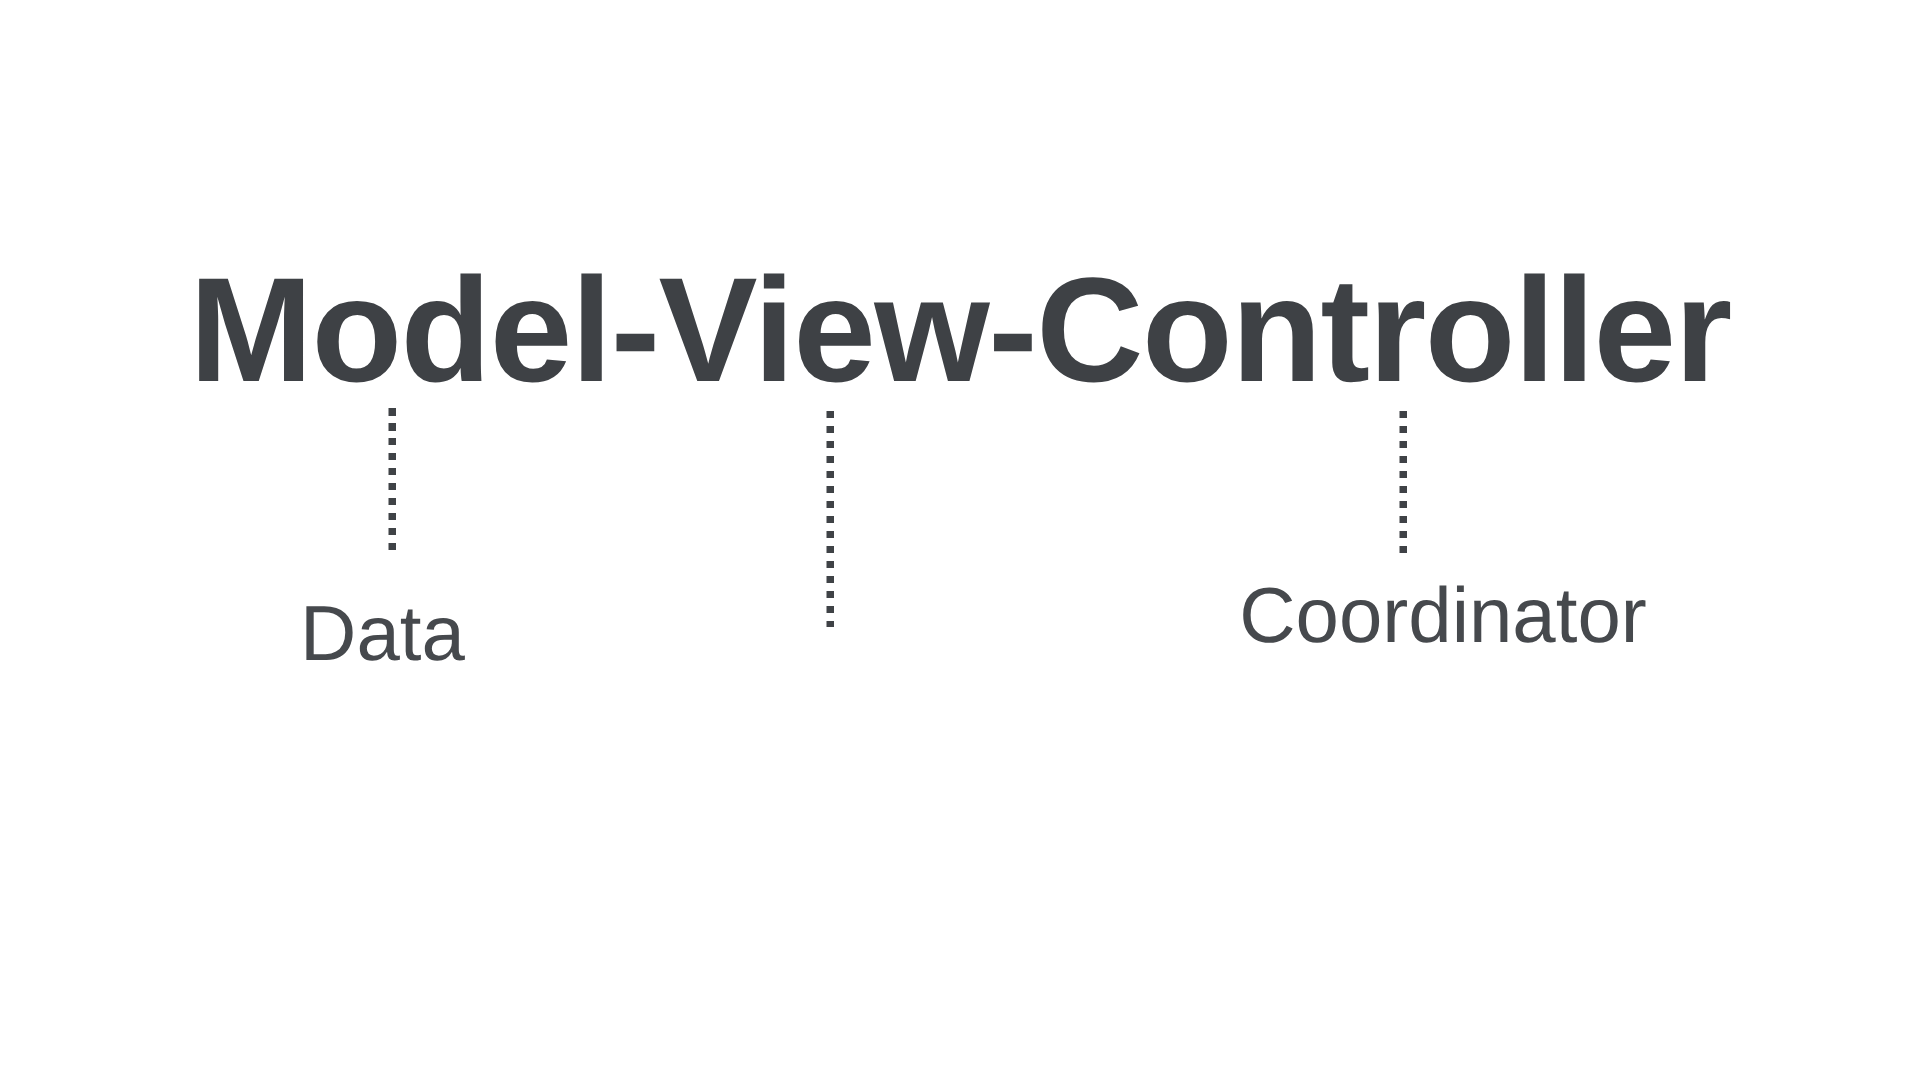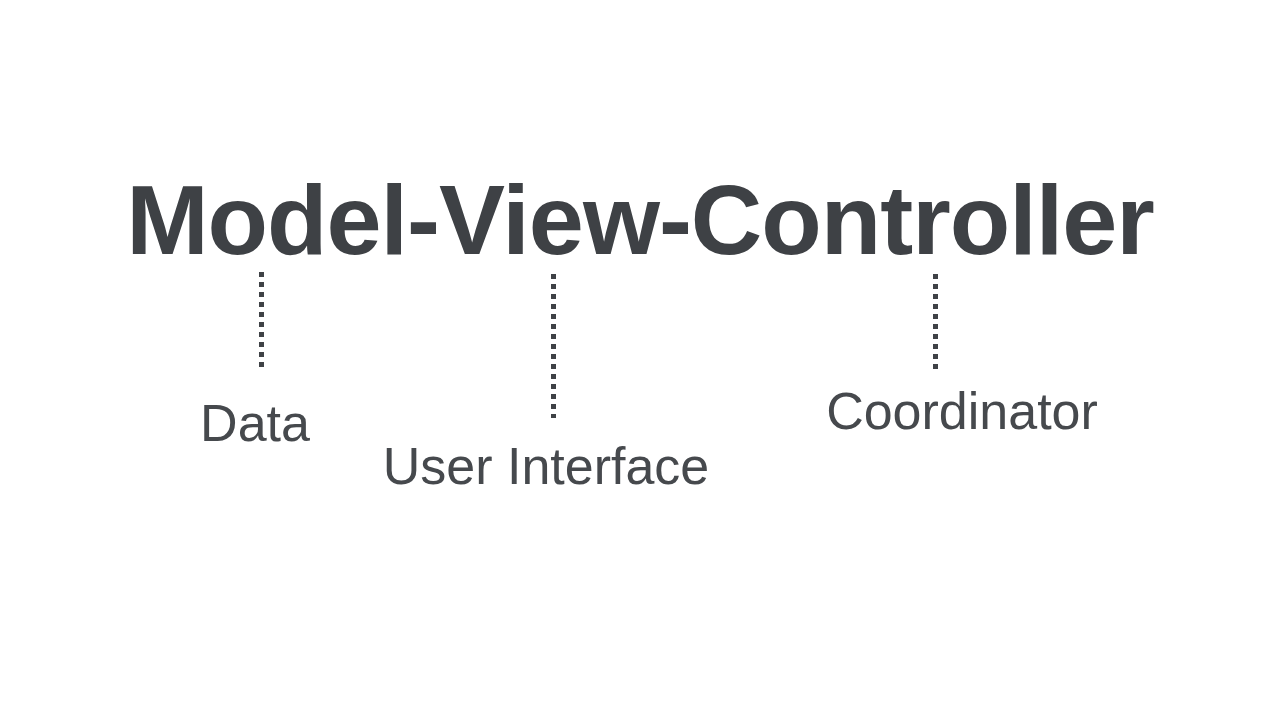--- a/index.html
+++ b/index.html
@@ -62,16 +62,15 @@
 
 <div class="canvas">
 
   <h1 class="title">Model-View-Controller</h1>
 
   <div class="connector model"></div>
   <div class="connector view"></div>
   <div class="connector controller"></div>
 
   <div class="label model">Data</div>
-  <div class="label view">User Interface</div>
   <div class="label controller">Coordinator</div>
 
 </div>
 
 </body></html>

